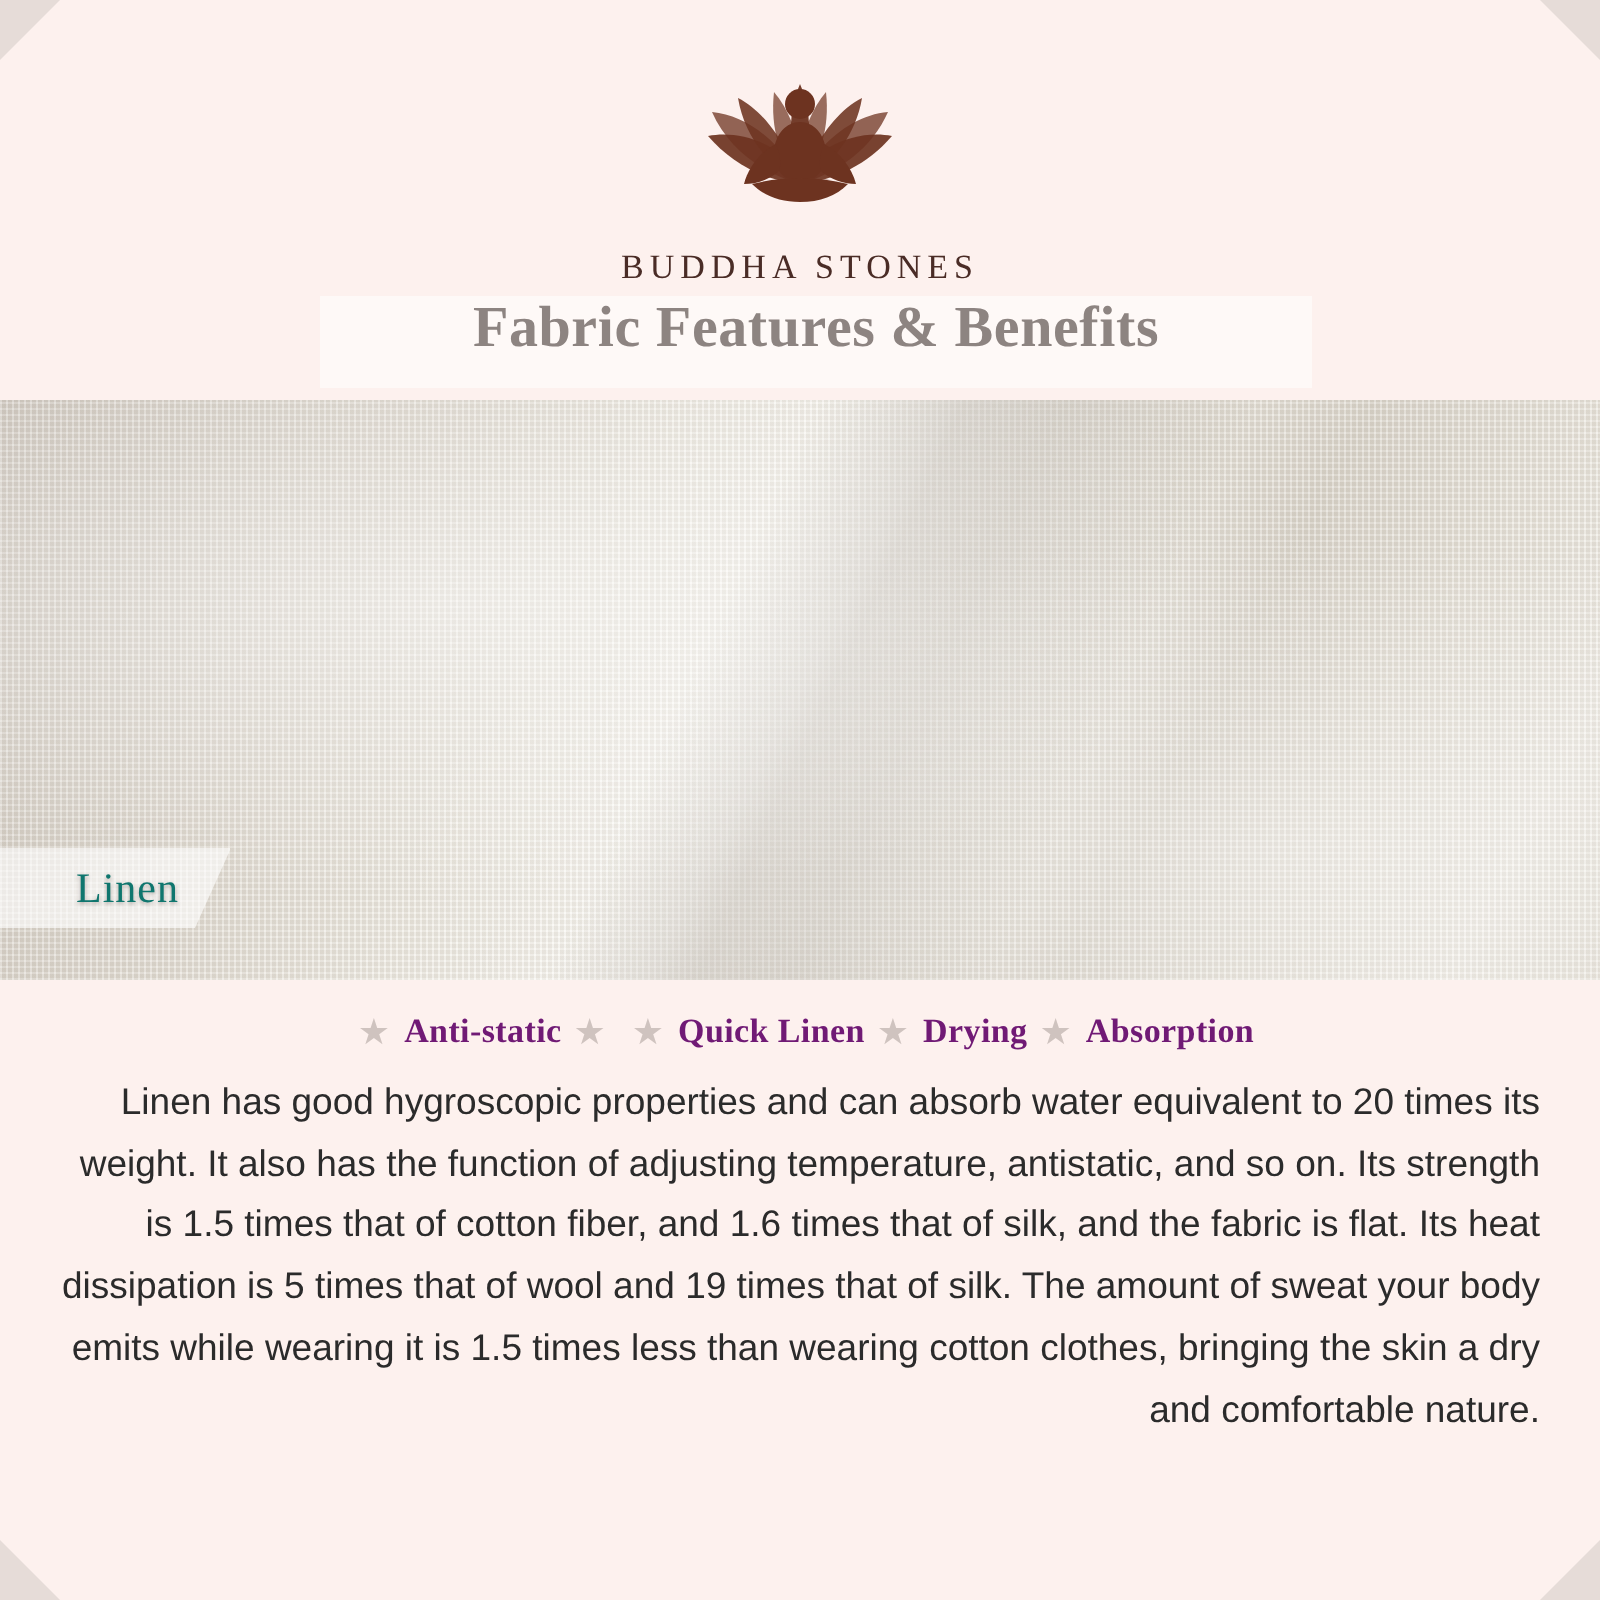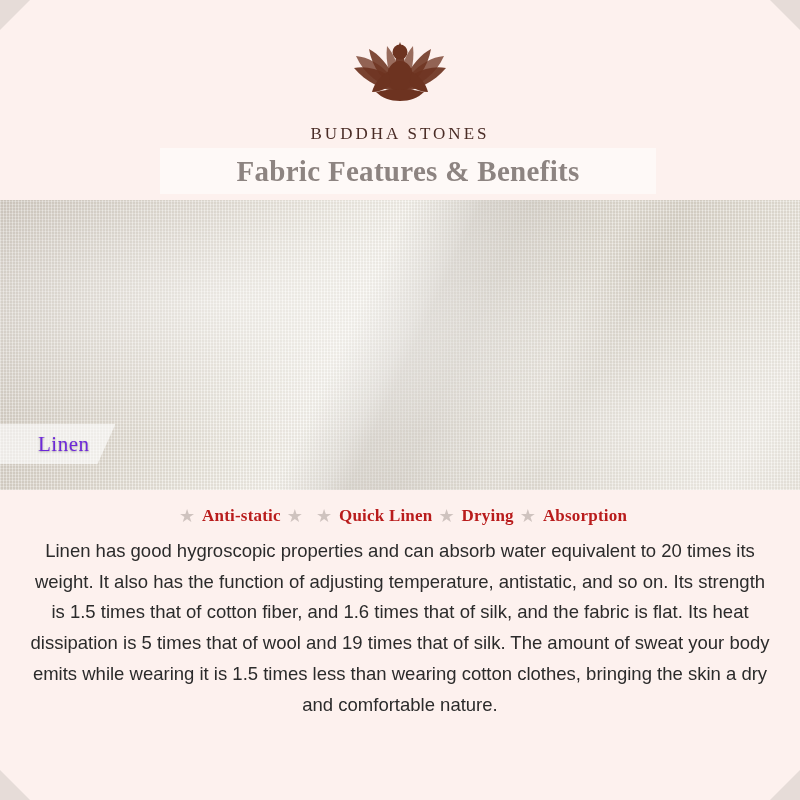--- a/index.html
+++ b/index.html
@@ -74,21 +74,20 @@
   }
 
   .title-bar {
     position: absolute;
     left: 160px;
     right: 144px;
     bottom: 6px;
     height: 46px;
     background: rgba(255,255,255,0.55);
     display: flex;
-    align-items: center;
     justify-content: center;
   }
   .title-text {
     font-family: "Liberation Serif", serif;
     font-weight: bold;
     font-size: 29px;
     color: #8d8481;
     letter-spacing: 0.3px;
   }
 
@@ -147,21 +146,21 @@
     height: 40px;
     padding: 0 26px 0 38px;
     display: flex;
     align-items: center;
     background: rgba(255,255,255,0.62);
     clip-path: polygon(0 0, 100% 0, calc(100% - 18px) 100%, 0 100%);
   }
   .photo-label-text {
     font-family: "Liberation Serif", serif;
     font-size: 21px;
-    color: #6d28d9;
+    color: #0f766e;
     letter-spacing: 0.5px;
     text-shadow: 0 1px 2px rgba(90,80,74,0.45);
   }
 
   
   .features {
     background: #fdf1ee;
     padding: 16px 18px 4px 18px;
     display: flex;
     align-items: center;
@@ -176,35 +175,35 @@
   .feature-star {
     color: #cfc3bf;
     font-size: 18px;
     margin: 0 7px 0 6px;
     line-height: 1;
   }
   .feature-label {
     font-family: "Liberation Serif", serif;
     font-weight: bold;
     font-size: 17px;
-    color: #b91c1c;
+    color: #701a75;
     letter-spacing: 0.2px;
   }
 
   
   .description {
     background: #fdf1ee;
     padding: 6px 30px 0 30px;
   }
   .description p {
     margin: 0;
     font-size: 18.5px;
     line-height: 1.66;
     color: #2b2b2b;
-    text-align: center;
+    text-align: right;
   }
 
   .bottom-fill {
     position: absolute;
     left: 0;
     right: 0;
     bottom: 0;
     height: 40px;
     background: #fdf1ee;
   }

